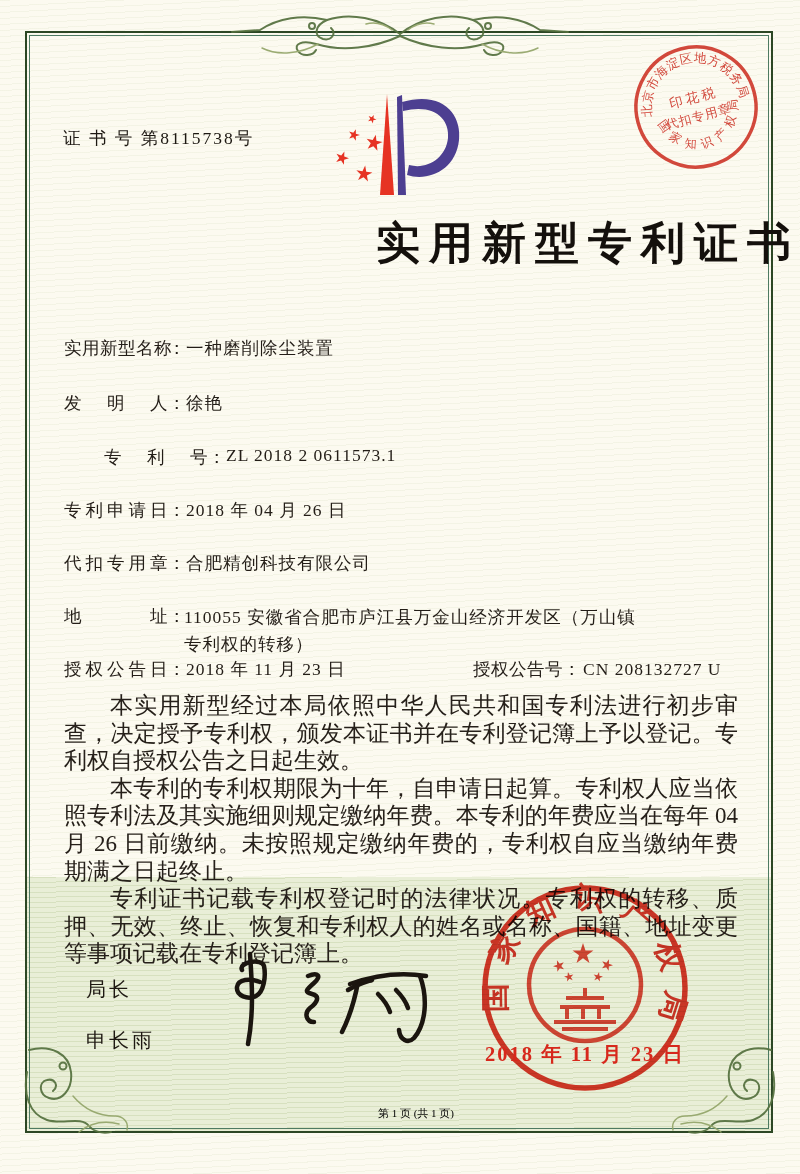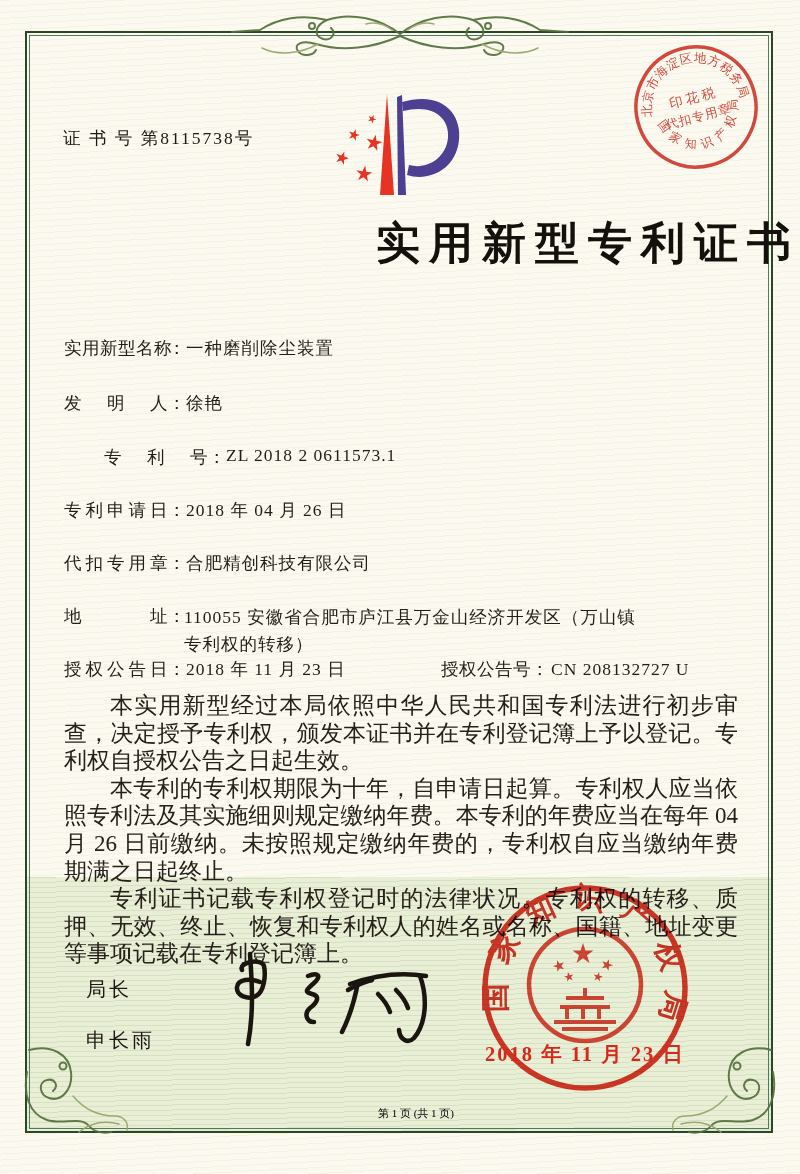--- a/index.html
+++ b/index.html
@@ -23,21 +23,21 @@
   .tax-seal{position:absolute;left:631px;top:42px;width:130px;height:130px;
     transform:rotate(-15deg);opacity:.85;mix-blend-mode:multiply;}
   .tax-seal text{fill:#cf2a1e;font-family:"Liberation Serif", serif;}
   .title{position:absolute;top:214px;left:0;width:100%;text-align:right;
     font-size:44px;font-weight:700;letter-spacing:9px;color:#14100c;}
   .row{position:absolute;left:64px;font-size:17.5px;white-space:nowrap;color:#231d17;letter-spacing:.5px;}
   .lbl{display:inline-block;width:104px;text-align:justify;text-align-last:justify;vertical-align:top;}
   .colon{display:inline-block;width:16px;vertical-align:top;}
   .val{margin-left:2px;letter-spacing:1px;}
   .addr-val{display:inline-block;width:556px;white-space:normal;line-height:27px;vertical-align:top;letter-spacing:1px;}
-  .grant-no{position:absolute;left:377px;top:0;}
+  .grant-no{position:absolute;left:409px;top:0;}
   .body{position:absolute;left:64px;top:692px;width:674px;font-size:23px;
     line-height:27.6px;text-align:justify;color:#26201a;}
   .body p{margin:0;text-indent:2em;}
   .director{position:absolute;left:86px;top:976px;font-size:20px;letter-spacing:3px;
     color:#1e1812;font-family:"Liberation Sans", sans-serif;}
   .director .line2{margin-top:24px;text-align:center;}
   .sig{position:absolute;left:200px;top:942px;}
   .sig path{stroke:#1b150f;stroke-width:4.5;fill:none;stroke-linecap:round;stroke-linejoin:round;}
   .office-seal{position:absolute;left:470px;top:880px;mix-blend-mode:multiply;opacity:.93;}
   .office-seal text{fill:#d7281c;font-family:"Liberation Serif", serif;font-weight:700;}

